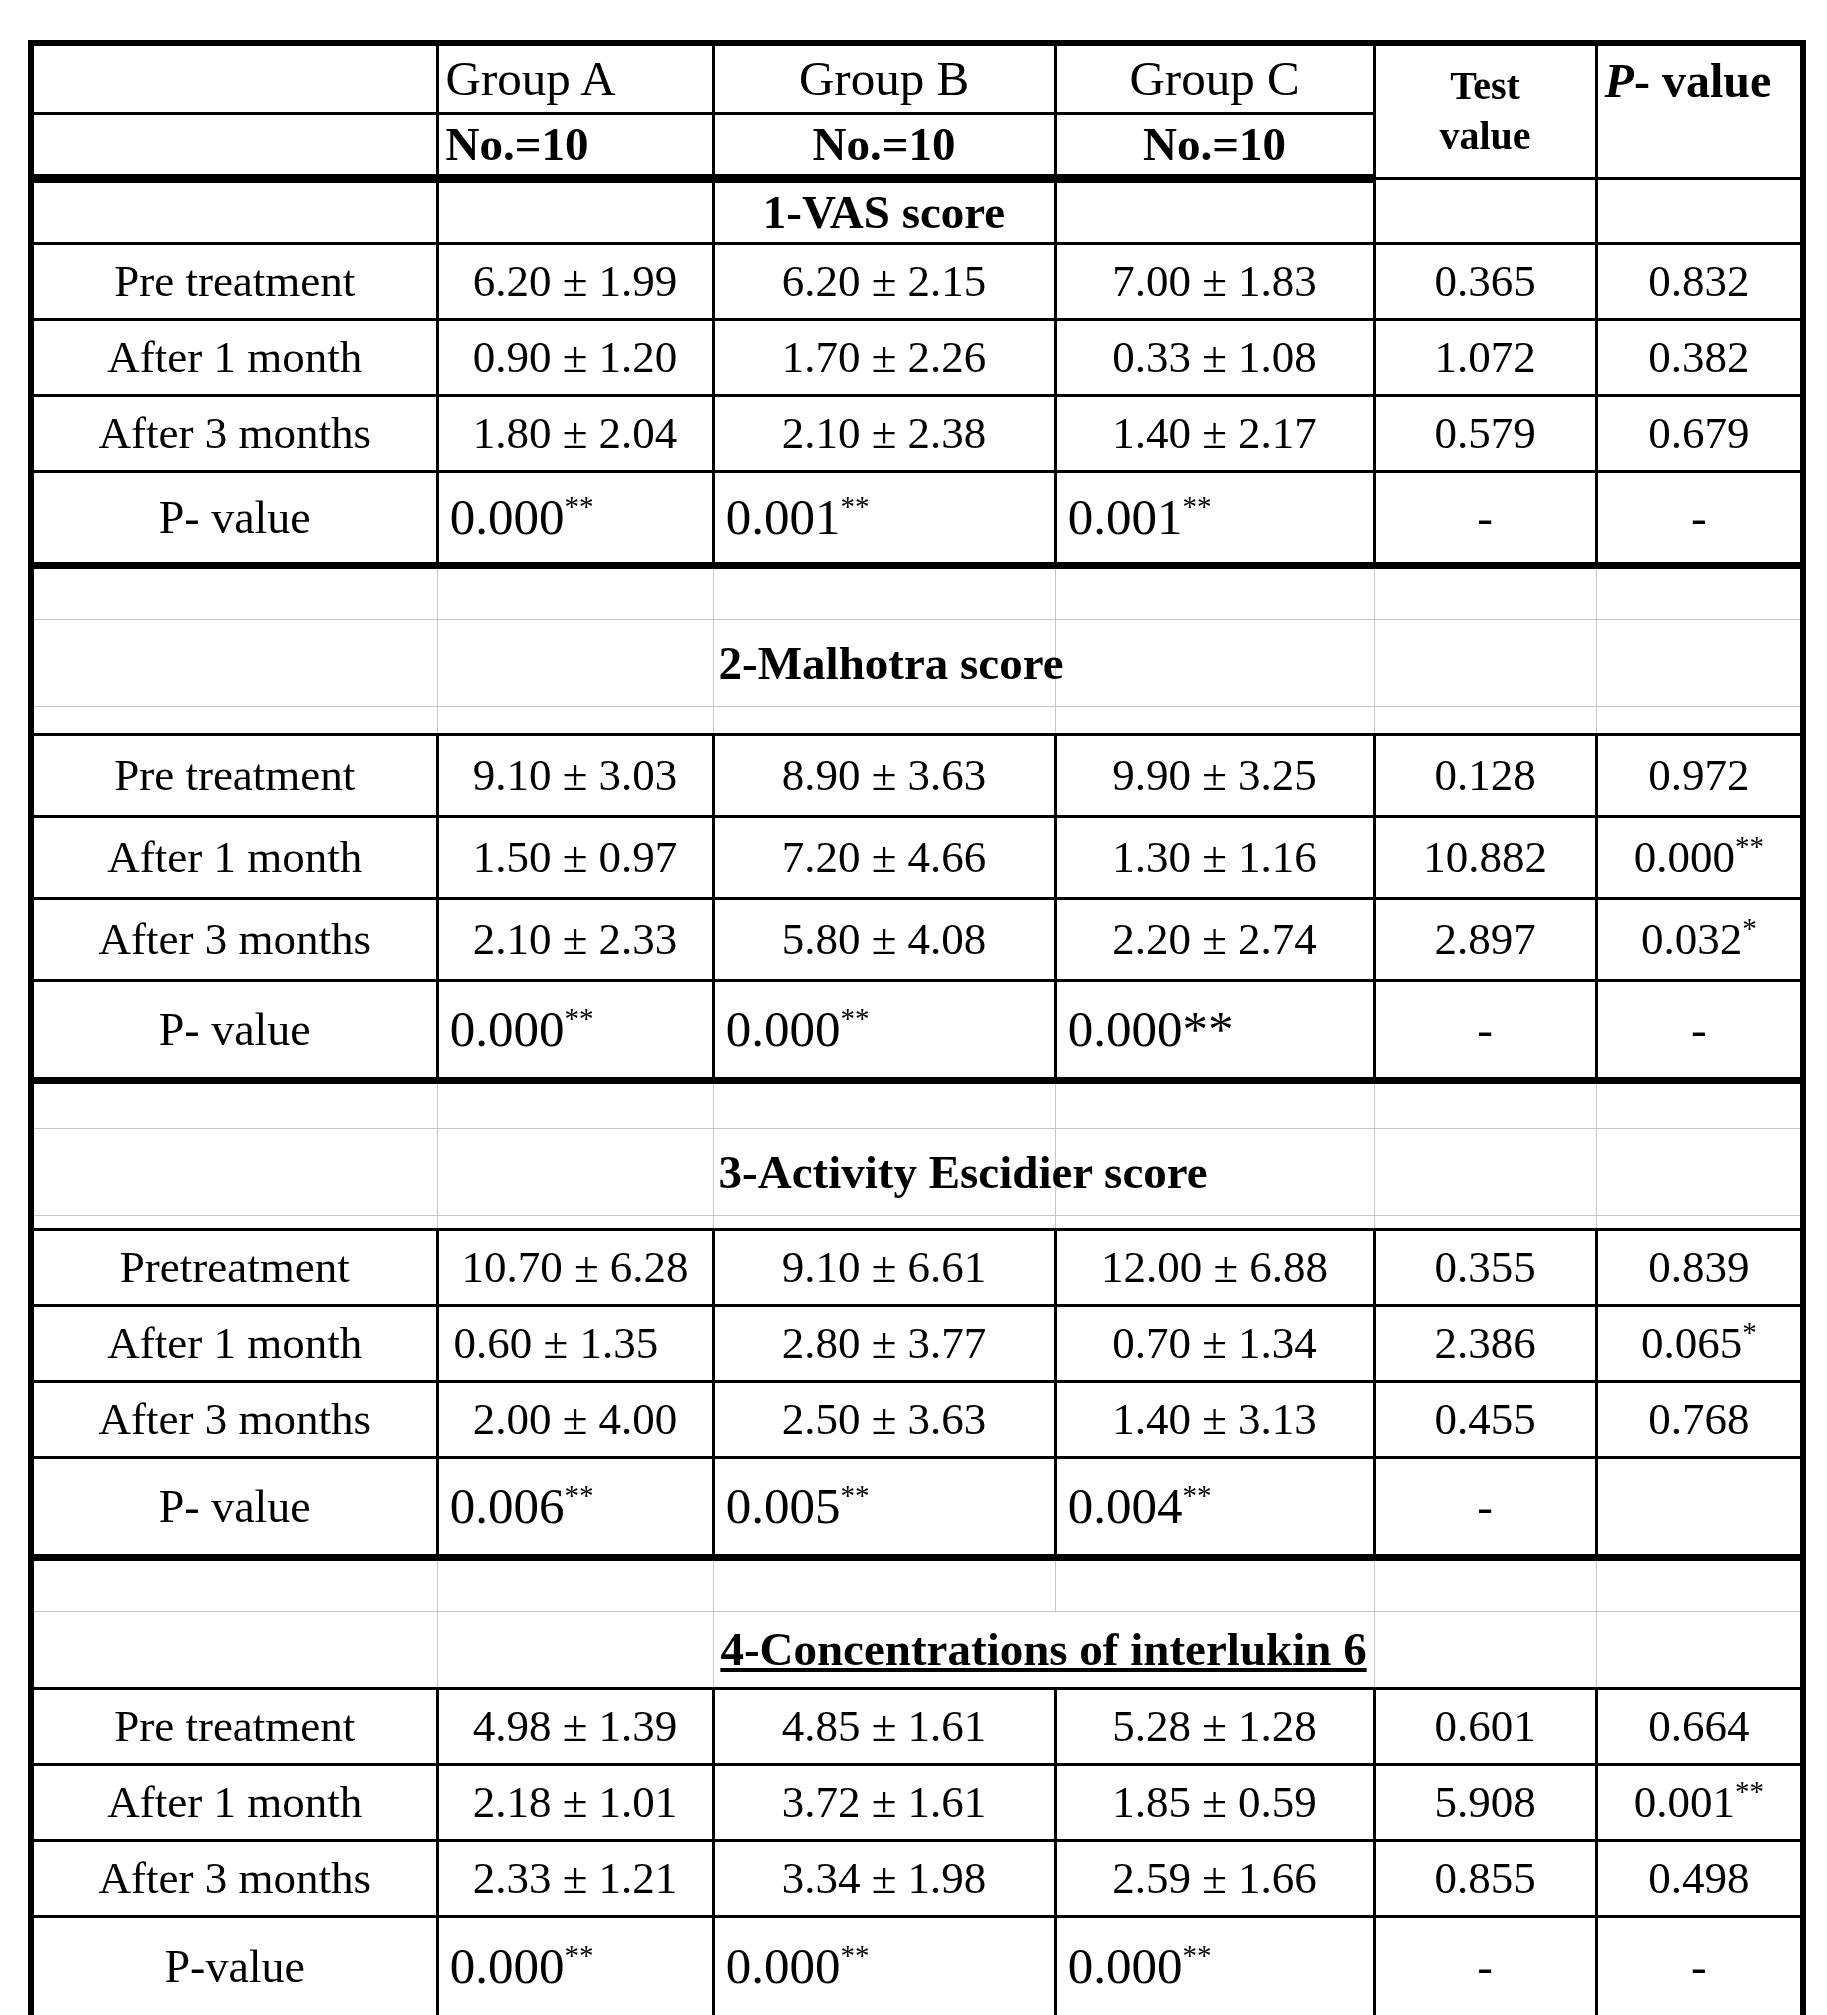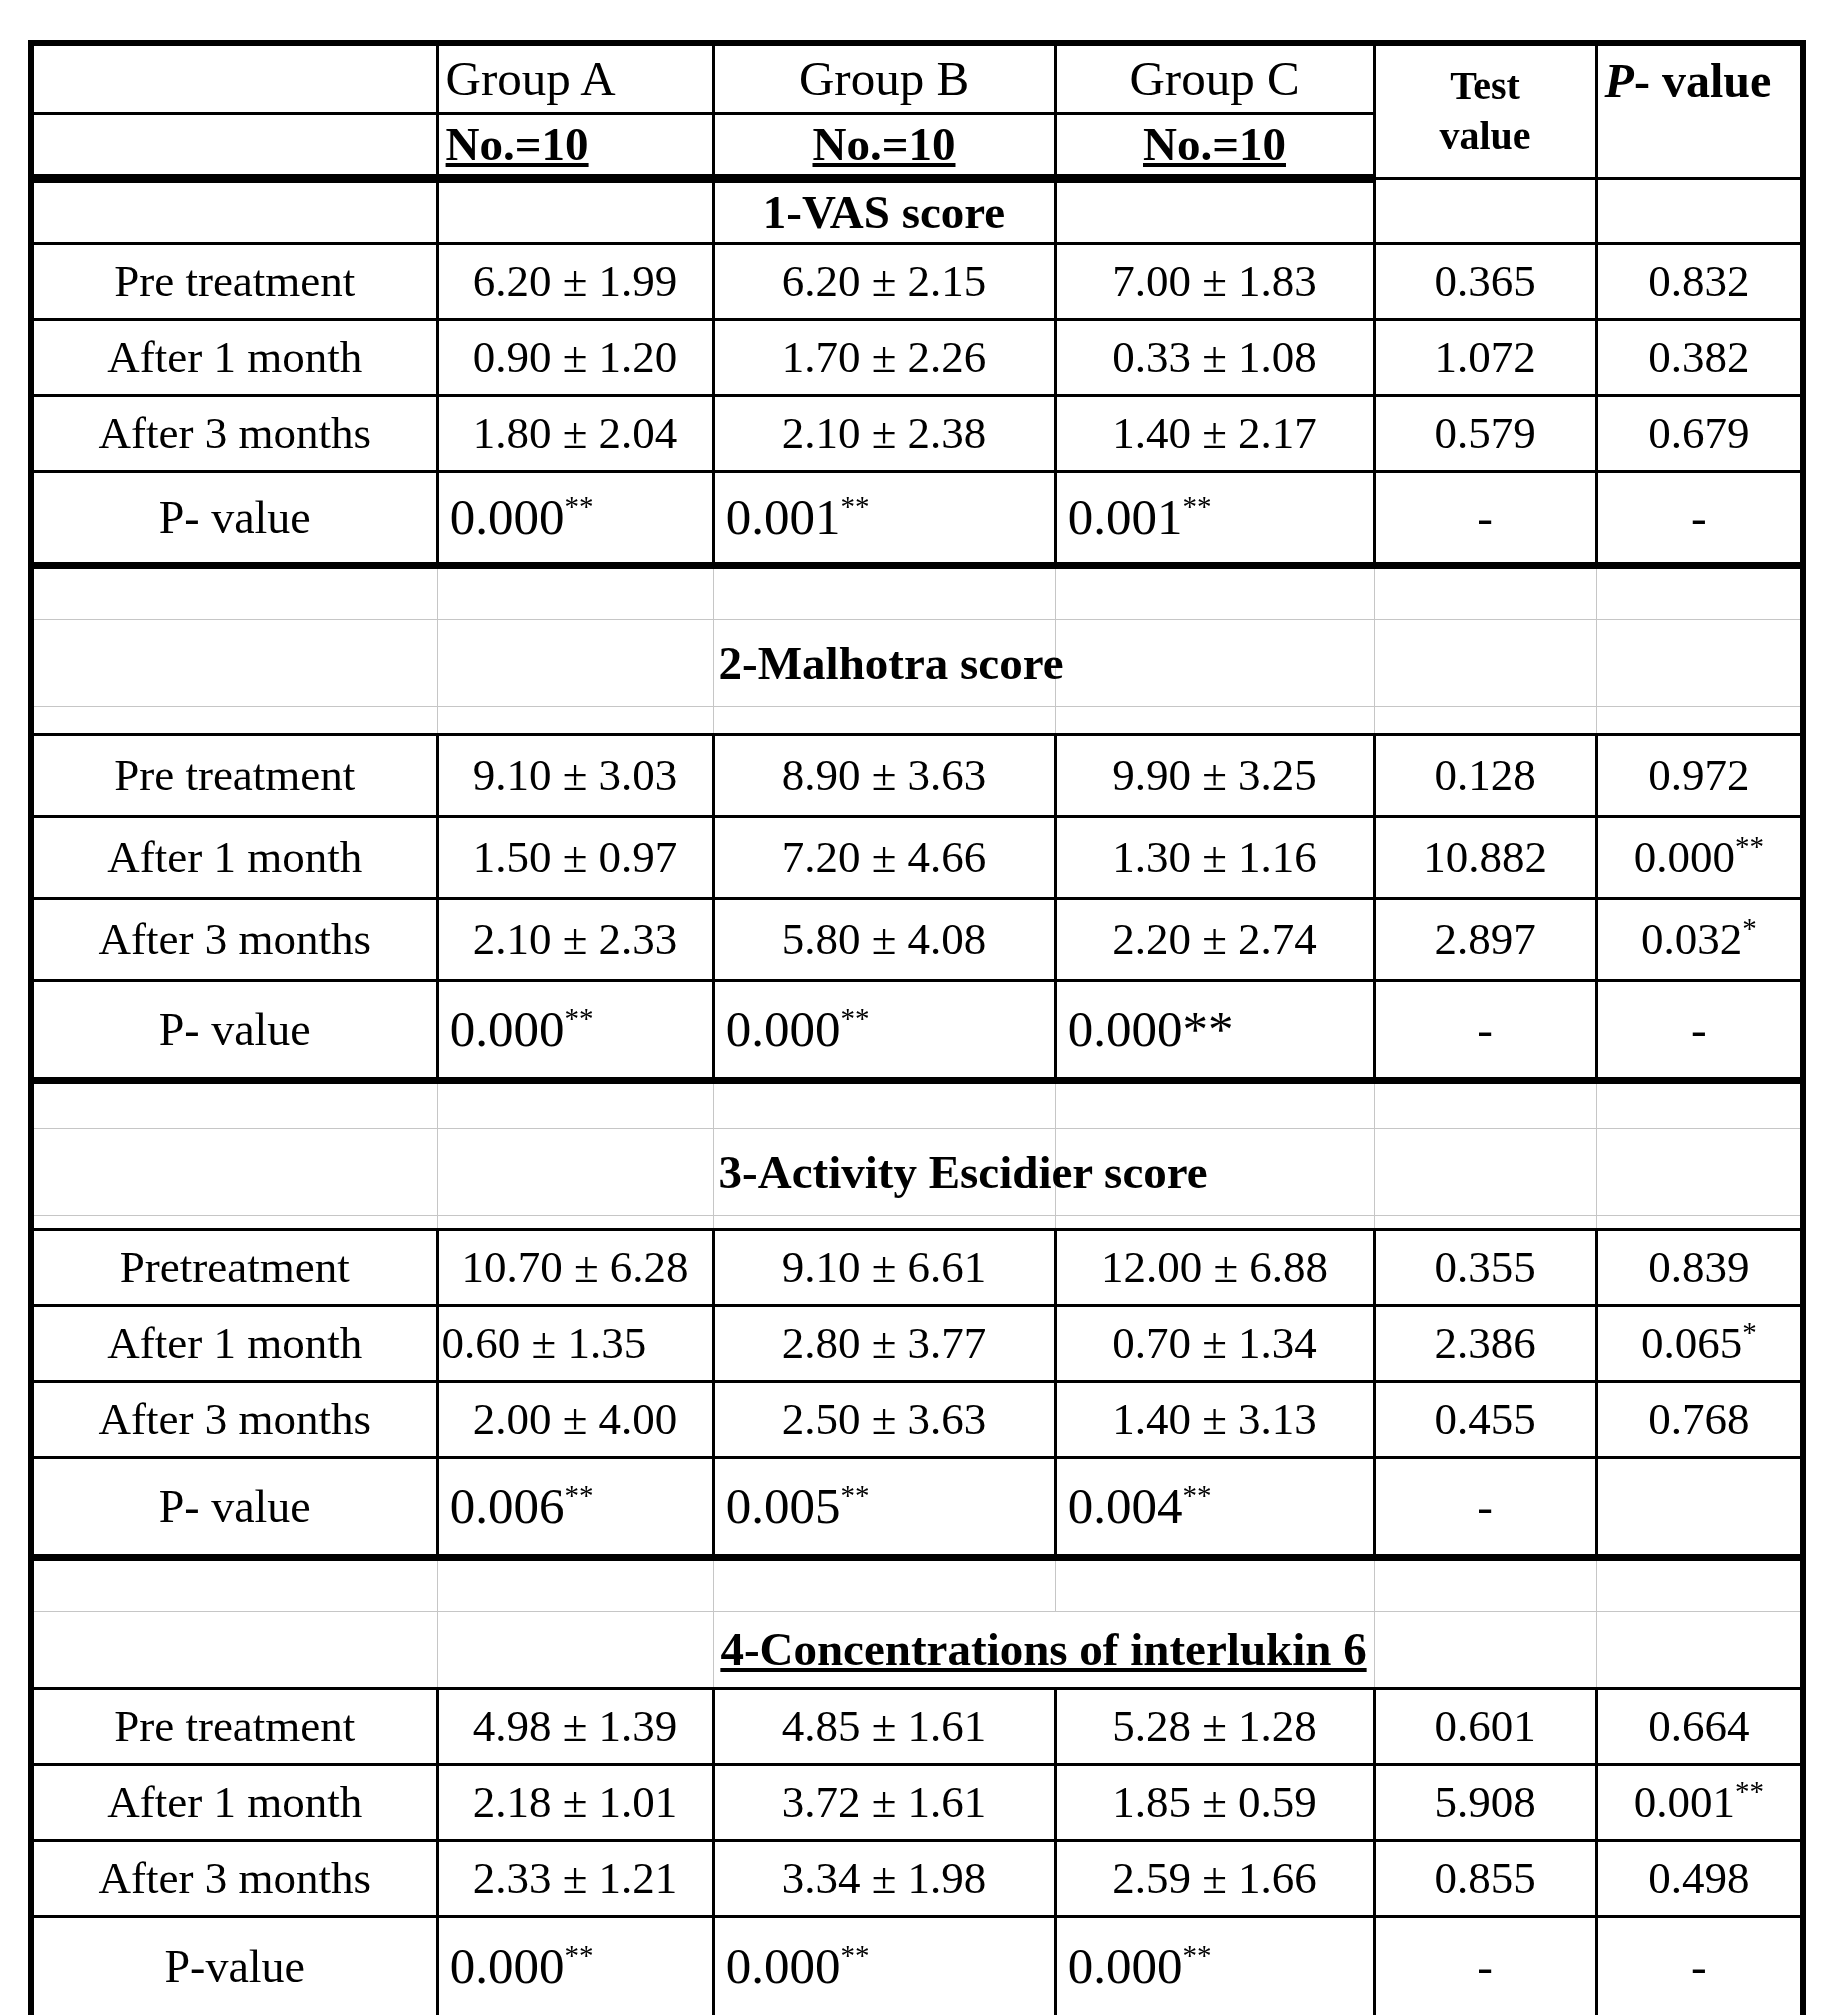--- a/index.html
+++ b/index.html
@@ -26,21 +26,21 @@
     border: 3.6px solid #000;
     text-align: center;
     vertical-align: middle;
     font-size: 45px;
     padding: 2px 5.1px;
     white-space: nowrap;
     overflow: visible;
   }
   
   .r-head1 { height: 70px; }
-  .r-head2 { height: 65px; text-decoration: underline; }
+  .r-head2 { height: 65px; }
   th.h-group { font-size: 49px; font-weight: normal; margin-left: 33px; }
   th.h-n     { font-size: 47px; font-weight: bold; }
   .al { text-align: left; padding-left: 7.1px; }
   .r-head2 th, .r-head2 td { border-bottom: 9.2px solid #000; }
   th.h-test { font-size: 40px; font-weight: bold; line-height: 1.25; }
   th.h-p { font-size: 48px; font-weight: bold; vertical-align: top; padding-top: 7.1px; }
   th.h-p i { font-style: italic; }
   
   .r-data td { font-size: 45px; }
   .row-label { font-size: 46px; }
@@ -49,21 +49,21 @@
     text-align: left;
     padding-left: 11.2px;
     font-size: 51px;
   }
   .dash-cell { font-size: 47px; }
   sup.sig { font-size: 29px; line-height: 0; }
   
   .r-gap td { border: 1.5px solid #c6c6c6; }
   .r-title-light td { border: 1.5px solid #c6c6c6; }
   .t-title { font-weight: bold; font-size: 47px; }
-  .align-left { text-align: left; padding-left: 3px; }
+  .align-left { text-align: left; padding-left: 15px; }
 </style>
 </head>
 <body>
 
 <div class="table-wrap">
   <table class="results">
     <colgroup>
       <col style="width:406px">
       <col style="width:276px">
       <col style="width:342px">

